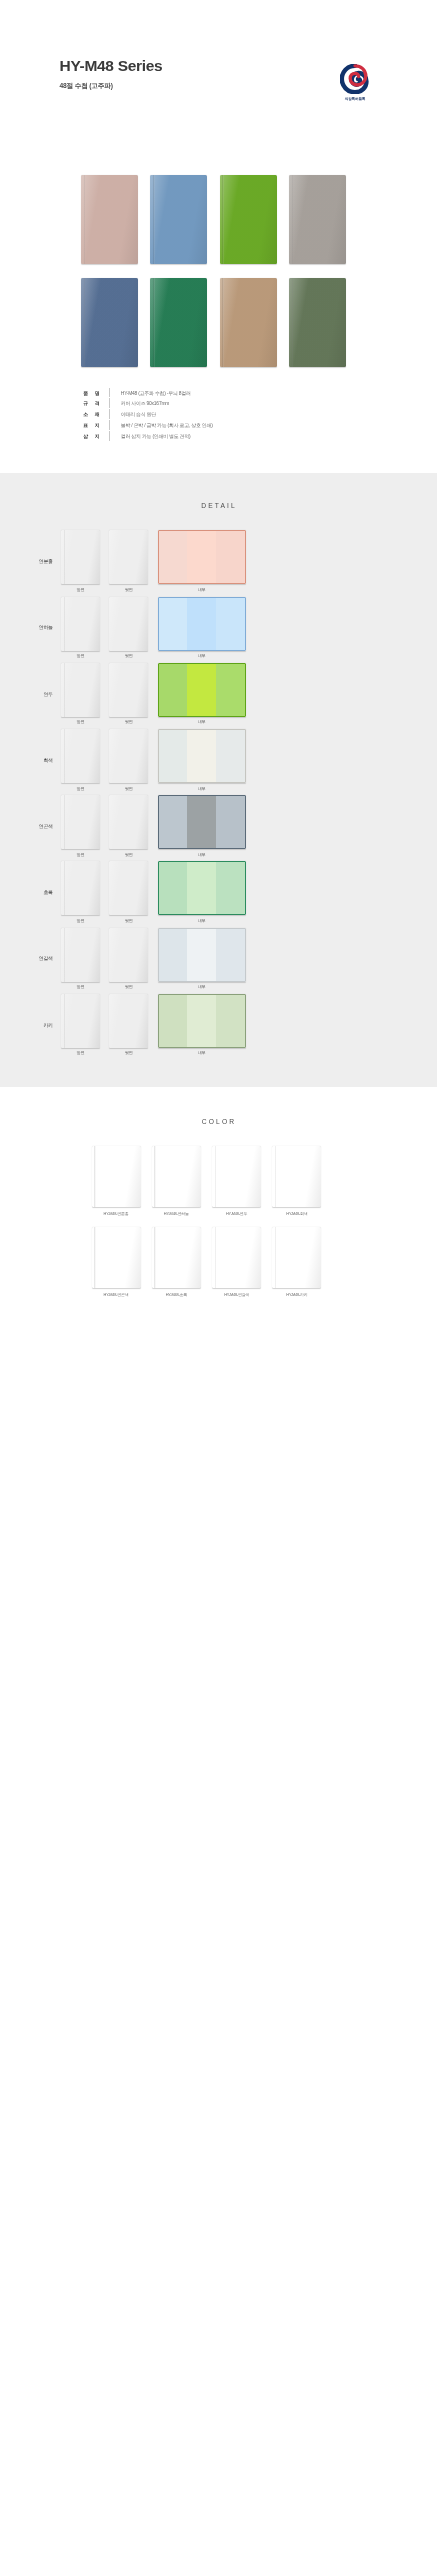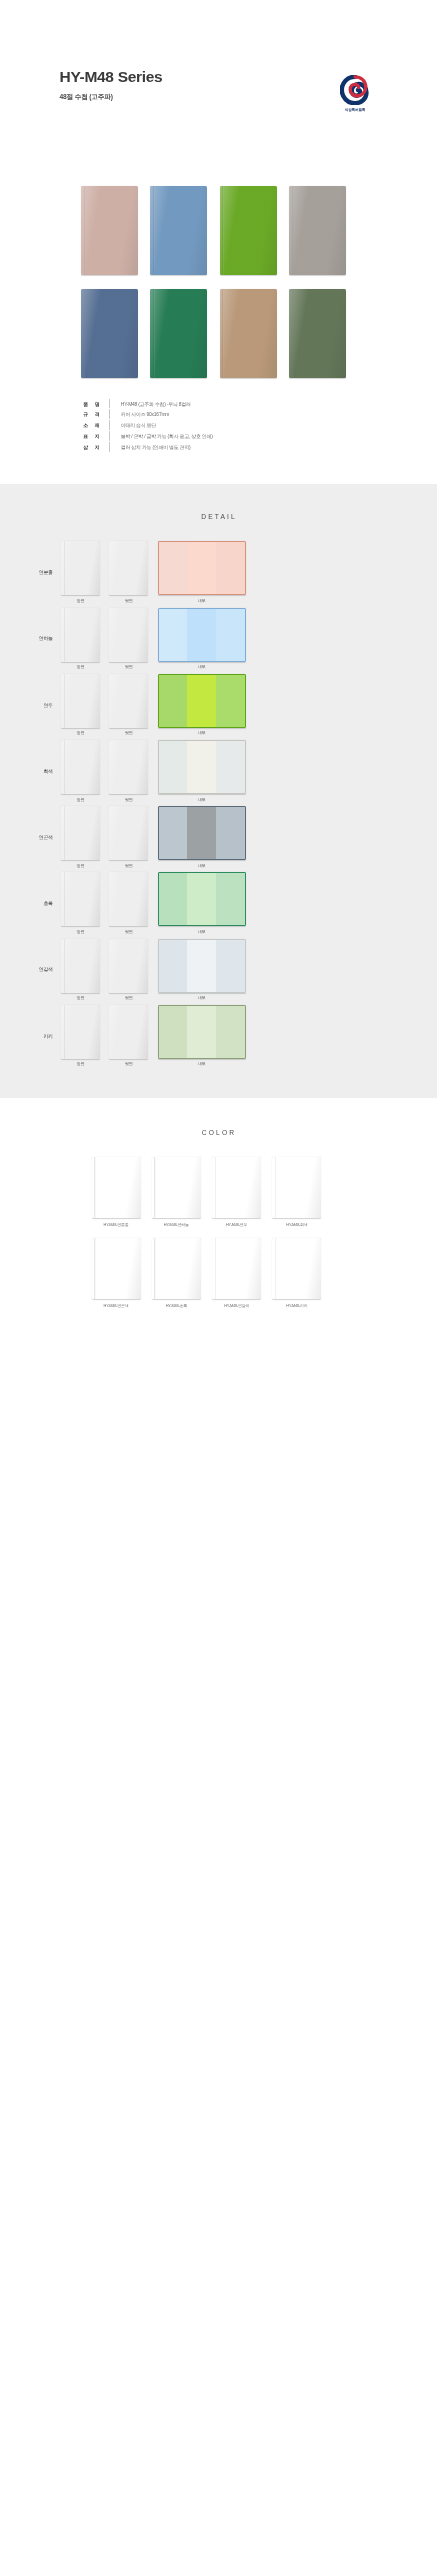--- a/index.html
+++ b/index.html
@@ -3,21 +3,21 @@
 <meta charset="utf-8">
 <style>
   * { box-sizing: border-box; margin:0; padding:0; }
   html,body { background:#ffffff; }
   body {
     width:438px;
     font-family:"Liberation Sans","DejaVu Sans",sans-serif;
     color:#3b3b3b;
     -webkit-font-smoothing:antialiased;
   }
-  .page { width:438px; position:relative; overflow:hidden;margin-top:11px; }
+  .page { width:438px; position:relative; overflow:hidden; }
 
   
   .header { position:relative; padding:57px 0 0 0; height:170px; }
   .header-inner { width:319px; margin:0 auto; position:relative; }
   .title {
     font-size:15.5px; font-weight:bold; letter-spacing:-0.3px;
     color:#3a3a3a; line-height:1.1;
   }
   .subtitle {
     margin-top:8.2px; font-size:6.7px; font-weight:bold; color:#4a4a4a;

